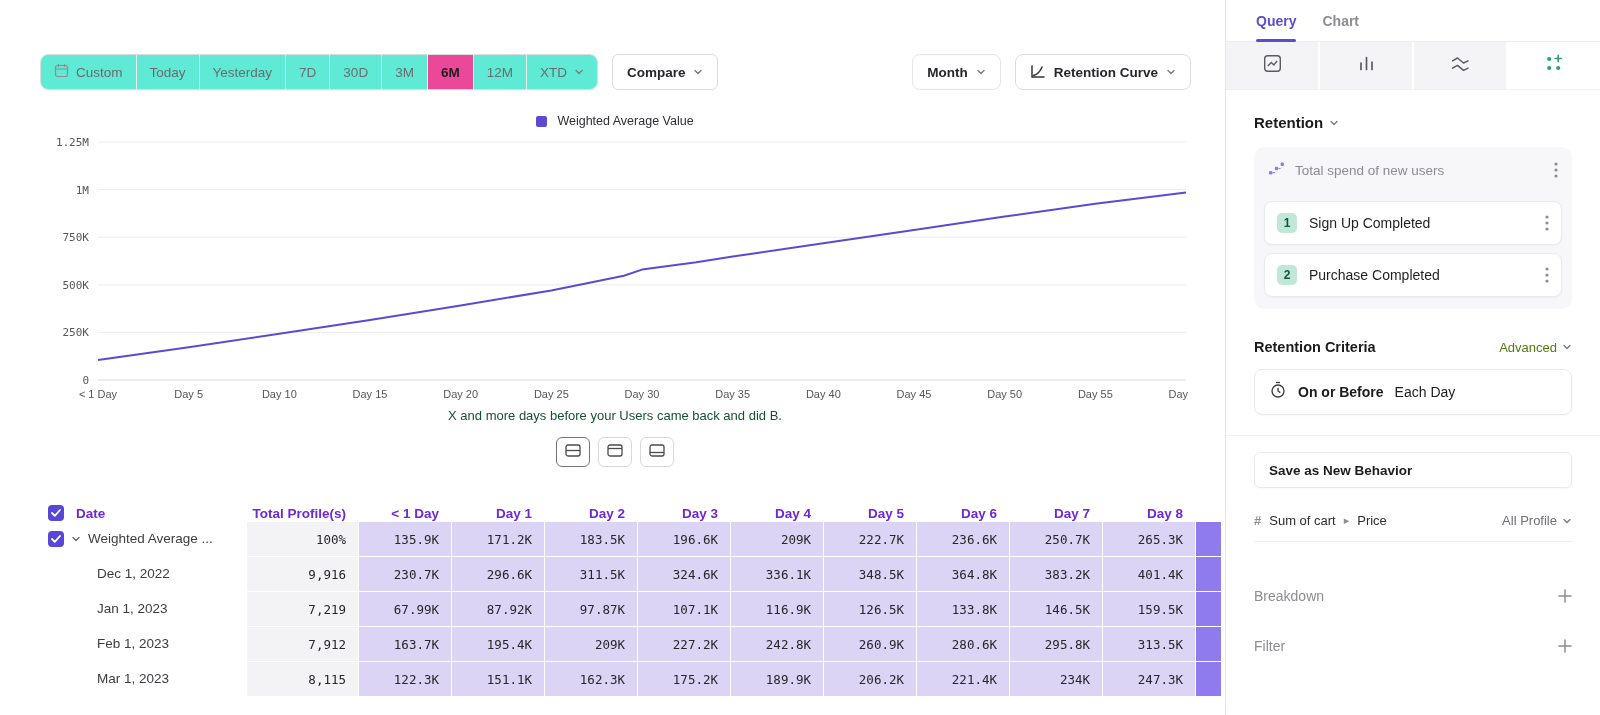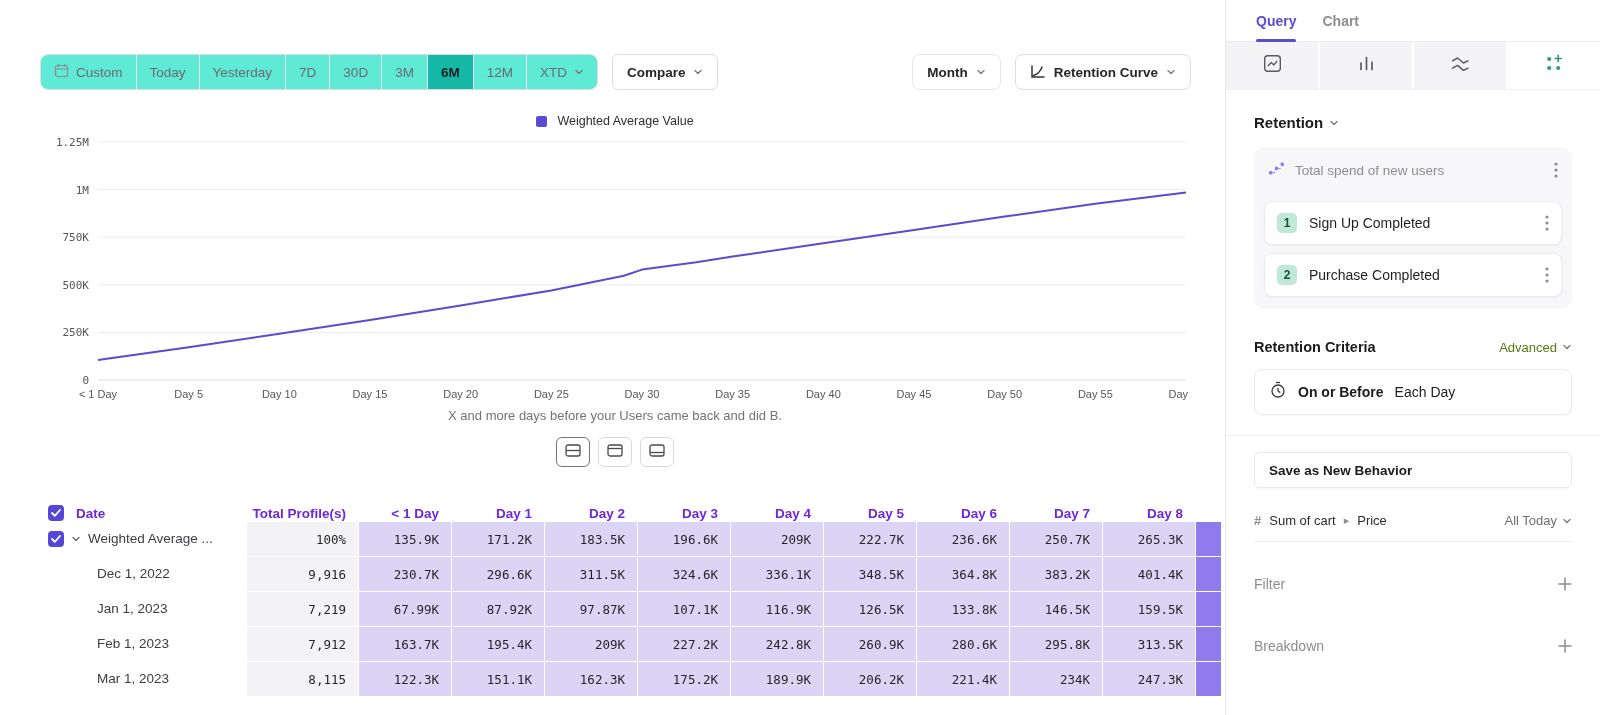--- a/index.html
+++ b/index.html
@@ -14,39 +14,39 @@
 
   
   .toolbar { display:flex; align-items:center; margin-top:54px; padding-right:34px; }
   .seg { display:flex; border:1px solid #dcdce1; border-radius:8px; height:36px; overflow:hidden; background:#fff; }
   .seg-btn {
     border:none; background:#5eead4; padding:0 13px; font-size:13.5px; color:#6b6b71;
     border-right:1px solid #ebebee; display:flex; align-items:center; gap:7px;
     font-family:inherit; cursor:pointer; white-space:nowrap;
   }
   .seg-btn:last-child { border-right:none; }
-  .seg-btn.active { background:#14b8a6; color:#1d1d21; font-weight:600; }
+  .seg-btn.active { background:#ec4899; color:#1d1d21; font-weight:600; }
   .btn {
     height:36px; border:1px solid #dcdce1; border-radius:8px; background:#fff;
     display:flex; align-items:center; gap:8px; padding:0 14px; font-size:13.5px;
     color:#26262b; font-weight:600; font-family:inherit; cursor:pointer; white-space:nowrap;
   }
   .compare { margin-left:14px;border-radius:6px; }
   .toolbar-right { margin-left:auto; display:flex; align-items:center; gap:14px; }
   .btn.ghost { border-color:#e6e6ea; }
   .chev { color:#7a7a80; display:inline-flex; }
 
   
   .legend { width:1150px; display:flex; justify-content:center; align-items:center; gap:10px;
             margin-top:24px; font-size:12.5px; color:#2f2f34; }
   .legend-swatch { width:11px; height:11px; border-radius:2px; }
   .chart-wrap { margin-top:4px; }
   .ytick { font:11px "DejaVu Sans Mono", monospace; fill:#55555b; }
   .xtick { font:11px "Liberation Sans", sans-serif; fill:#55555b; }
-  .chart-caption { width:1150px; text-align:center; font-size:13px; color:#737373; margin-top:0px; }
+  .chart-caption { width:1150px; text-align:center; font-size:13px; color:#14532d; margin-top:0px; }
 
   
   .toggles { width:1150px; display:flex; justify-content:center; gap:8px; margin-top:14px; }
   .toggle { width:34px; height:30px; border:1px solid #d8d8dd; border-radius:6px; background:#fff;
             display:flex; align-items:center; justify-content:center; cursor:pointer; }
   .toggle.active { border-color:#73737b; }
 
   
   .table { margin-top:16px; }
   .trow { display:grid; grid-template-columns:34px 172px 112px repeat(9, 93px) 26px; height:35px; }
@@ -488,41 +488,41 @@
     <div class="save-card">
       <span>Save as New Behavior</span>
     </div>
 
     <div class="measure-row">
       <span class="measure-hash">#</span>
       <span>Sum of cart</span>
       <span class="measure-sep">▸</span>
       <span>Price</span>
       <span class="groups">
-        <span>All Today</span>
+        <span>All Profile</span>
         <span class="chev">
             <svg width="10" height="10" viewBox="0 0 10 10">
               <path d="M2 3.5 5 6.5 8 3.5" fill="none" stroke="currentColor" stroke-width="1.4" stroke-linecap="round" stroke-linejoin="round"></path>
             </svg>
           </span>
       </span>
+    </div>
+
+    <div class="add-row breakdown">
+      <span>Breakdown</span>
+      <span class="plus" id="breakdown-plus-slot">
+          <svg width="14" height="14" viewBox="0 0 14 14" fill="none" stroke="currentColor" stroke-width="1.5" stroke-linecap="round">
+            <path d="M7 1v12M1 7h12"></path>
+          </svg>
+        </span>
     </div>
 
     <div class="add-row">
       <span>Filter</span>
       <span class="plus" id="filter-plus-slot">
           <svg width="14" height="14" viewBox="0 0 14 14" fill="none" stroke="currentColor" stroke-width="1.5" stroke-linecap="round">
             <path d="M7 1v12M1 7h12"></path>
           </svg>
         </span>
     </div>
 
-    <div class="add-row breakdown">
-      <span>Breakdown</span>
-      <span class="plus" id="breakdown-plus-slot">
-          <svg width="14" height="14" viewBox="0 0 14 14" fill="none" stroke="currentColor" stroke-width="1.5" stroke-linecap="round">
-            <path d="M7 1v12M1 7h12"></path>
-          </svg>
-        </span>
-    </div>
-
   </div>
 </div>
 
 </body></html>

